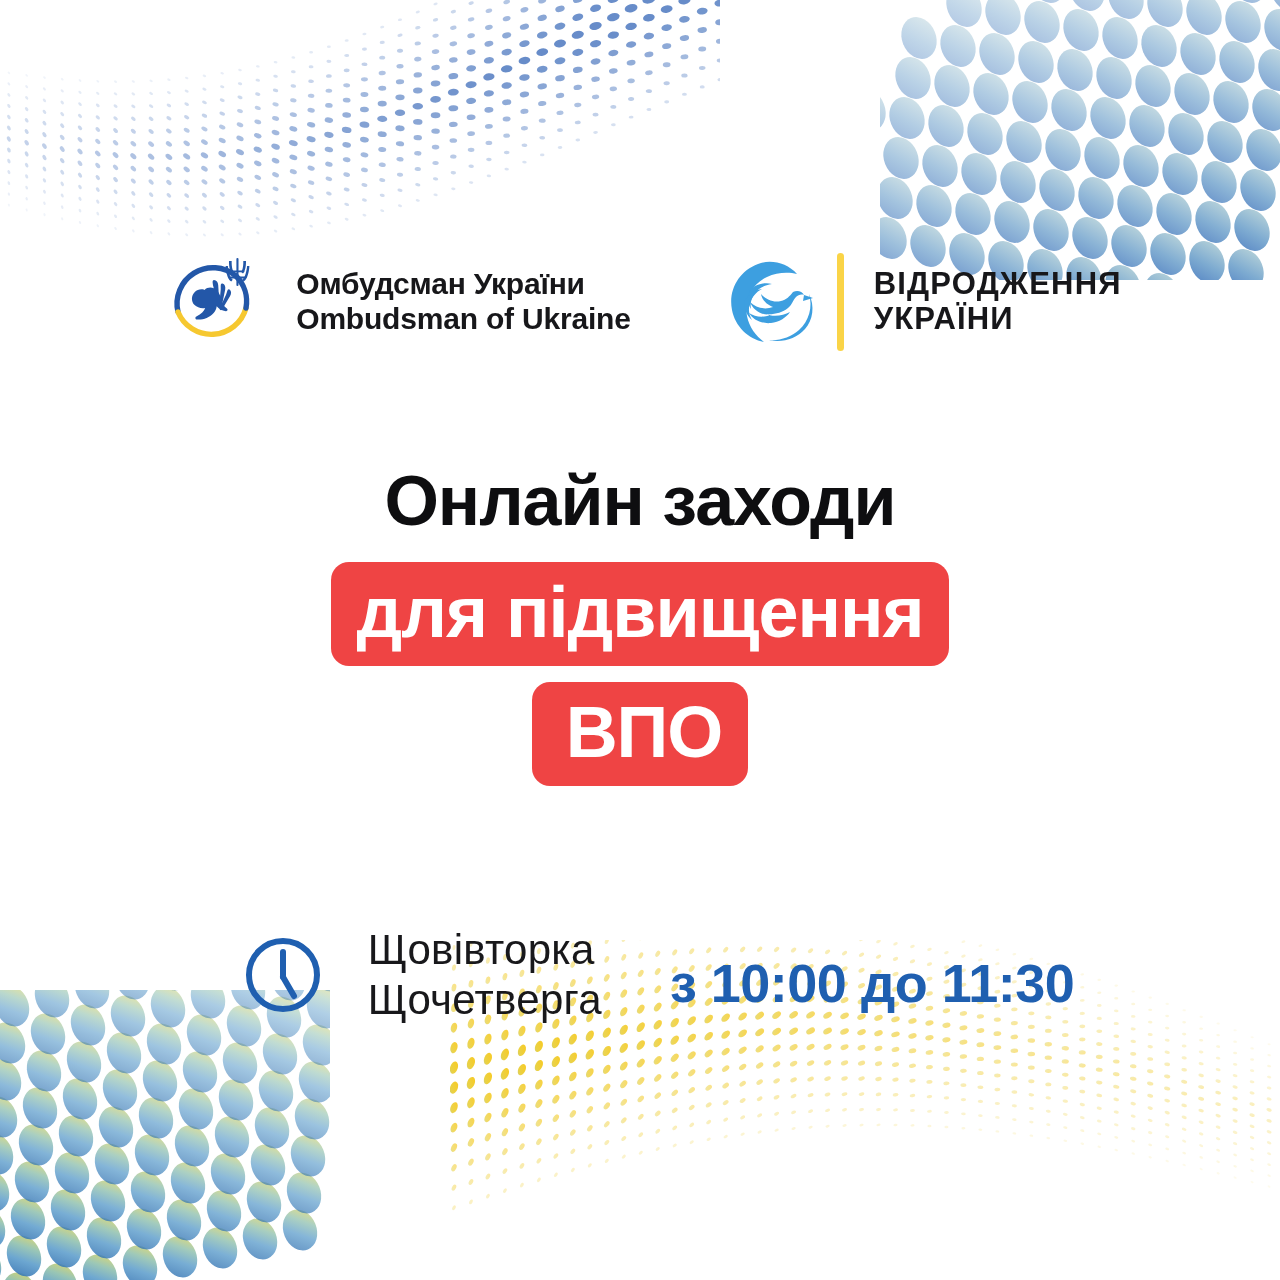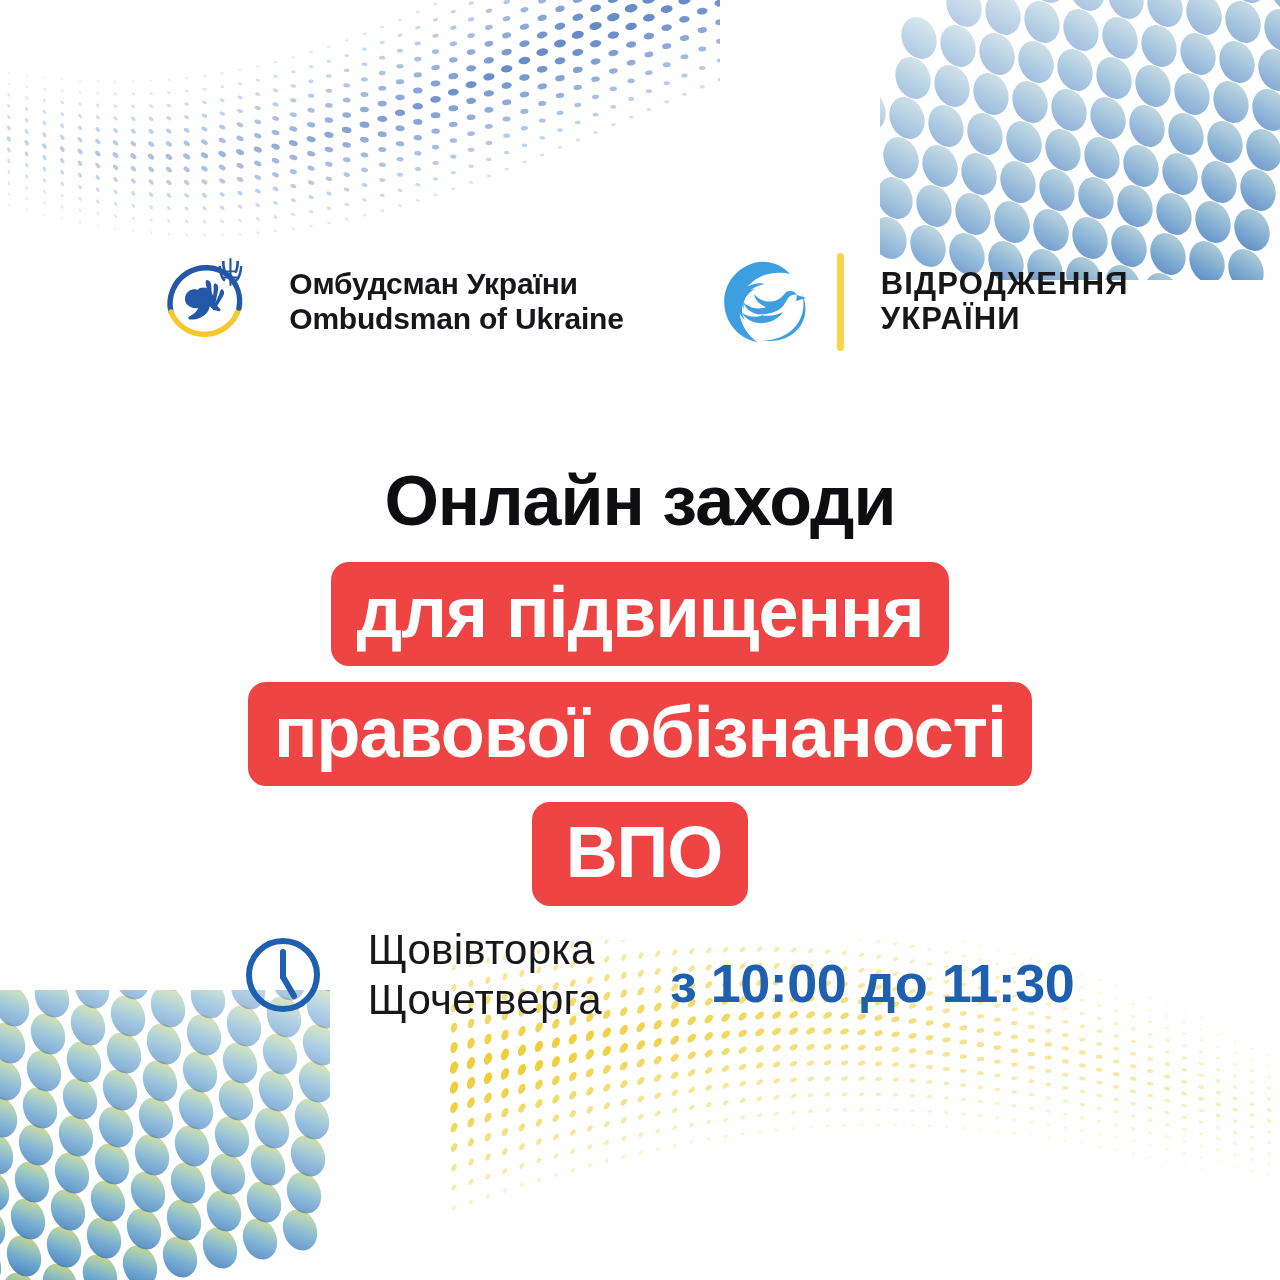--- a/index.html
+++ b/index.html
@@ -33,21 +33,21 @@
   #ombudsman-emblem{width:112px;height:112px;flex:0 0 auto;}
   #ombudsman-text{
     display:flex;flex-direction:column;justify-content:flex-start;
     line-height:1.16;
     margin-left:12px;
   }
   #ombudsman-text .l1,#ombudsman-text .l2{
     font-size:30px;font-weight:bold;color:#17171a;
     letter-spacing:-0.2px;white-space:nowrap;
   }
-  #logo-vidrodzhennya{gap:7px;}
+  #logo-vidrodzhennya{gap:0px;}
   #phoenix-emblem{width:96px;height:96px;flex:0 0 auto;}
   #logo-divider{
     width:7px;height:98px;border-radius:4px;
     background:#fad447;margin:0 30px 0 18px;flex:0 0 auto;
   }
   #vidrodzhennya-text{display:flex;flex-direction:column;line-height:1.12;}
   #vidrodzhennya-text .l1,#vidrodzhennya-text .l2{
     font-size:31px;font-weight:bold;color:#17171a;
     letter-spacing:1.2px;white-space:nowrap;
   }
@@ -1736,21 +1736,20 @@
       <div id="vidrodzhennya-text">
         <div class="l1">ВІДРОДЖЕННЯ</div>
         <div class="l2">УКРАЇНИ</div>
       </div>
     </div>
   </div>
 
   <div id="headline">
     <div class="hl-line" id="hl-plain">Онлайн заходи</div>
     <div class="hl-line hl-box" id="hl-box-1">для підвищення</div>
-    <div class="hl-line hl-box" id="hl-box-2">правової обізнаності</div>
     <div class="hl-line hl-box" id="hl-box-3">ВПО</div>
   </div>
 
   <div id="schedule">
     <svg id="clock-icon" viewBox="0 0 86 86">
       <circle cx="43" cy="43" r="34" fill="none" stroke="#1f5fb0" stroke-width="6"></circle>
       <path d="M43 20 L43 45" fill="none" stroke="#1f5fb0" stroke-width="6" stroke-linecap="round"></path>
       <path d="M43 45 L54 64" fill="none" stroke="#1f5fb0" stroke-width="6" stroke-linecap="round"></path>
     </svg>
     <div id="days">

